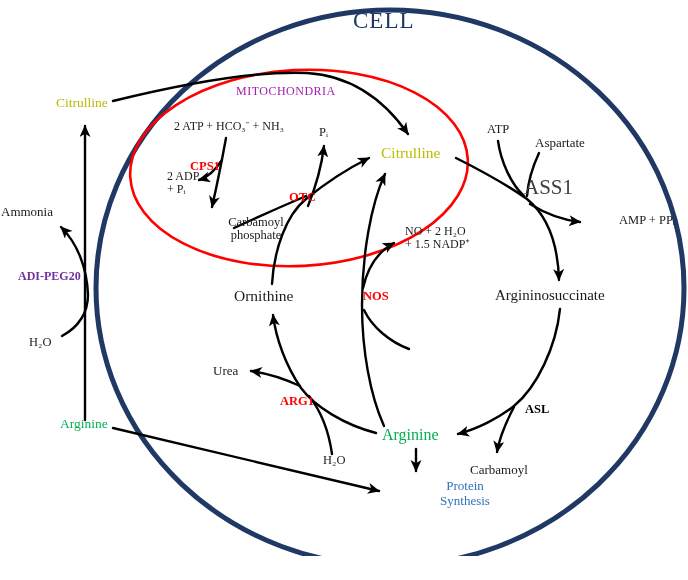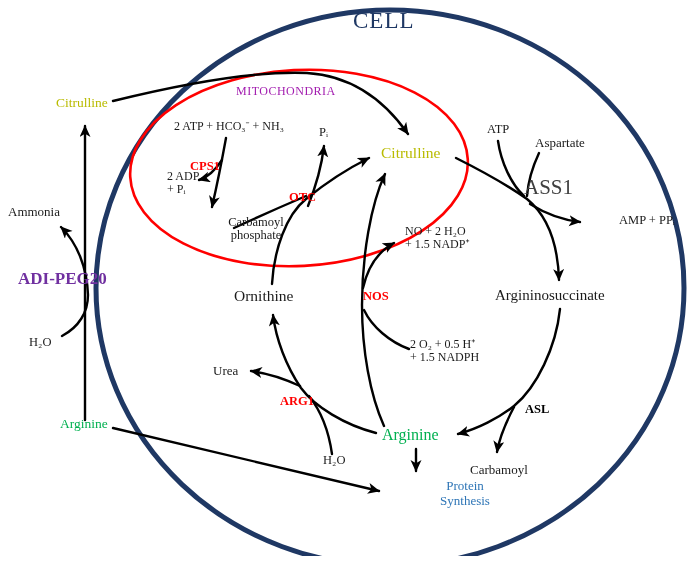--- a/index.html
+++ b/index.html
@@ -64,44 +64,42 @@
       <path d="M 113 428 L 379 491" marker-end="url(#ah)"></path>
 
       <path d="M 416 449 L 416 471" marker-end="url(#ah)"></path>
     </g>
   </svg>
 
   <div class="lbl" style="left: 353px; top: 8px; font-size: 23px; letter-spacing: 1px; color: rgb(31, 56, 100);">CELL</div>
   <div class="lbl" style="left: 236px; top: 85px; font-size: 12px; letter-spacing: 0.5px; color: #a21caf;">MITOCHONDRIA</div>
 
   <div class="lbl" style="left: 56px; top: 96px; font-size: 13.5px; color: rgb(185, 187, 0);">Citrulline</div>
-  <div class="lbl black" style="left:8px;top:205px;font-size:13px;">Ammonia</div>
-  <div class="lbl" style="left: 18px; top: 270px; font-size: 17px; font-weight: bold; color: rgb(112, 48, 160); text-align: center;">ADI-PEG20</div>
+  <div class="lbl black" style="left:1px;top:205px;font-size:13px;">Ammonia</div>
+  <div class="lbl" style="left: 18px; top: 270px; font-size: 12px; font-weight: bold; color: rgb(112, 48, 160); text-align: center;">ADI-PEG20</div>
   <div class="lbl black" style="left:29px;top:336px;font-size:12.5px;">H₂O</div>
   <div class="lbl" style="left: 60px; top: 417px; font-size: 13.5px; color: rgb(0, 176, 80);">Arginine</div>
 
   <div class="lbl black small" style="left:174px;top:120px;">2 ATP + HCO₃⁻ + NH₃</div>
   <div class="lbl enz" style="left: 190px; top: 148px; color: rgb(255, 0, 0); margin-top: 12px;">CPS1</div>
   <div class="lbl black small" style="left:167px;top:170px;line-height:1.05;">2 ADP
 + Pᵢ</div>
   <div class="lbl black ctr" style="left:177px;top:216px;width:66px;font-size:12.5px;line-height:1.05;">Carbamoyl
 phosphate</div>
   <div class="lbl enz" style="left: 281px; top: 191px; color: rgb(255, 0, 0); margin-left: 8px;">OTC</div>
   <div class="lbl black" style="left:319px;top:126px;font-size:12.5px;">Pᵢ</div>
   <div class="lbl" style="left: 381px; top: 144px; font-size: 15.5px; color: rgb(185, 187, 0);">Citrulline</div>
 
   <div class="lbl black" style="left:234px;top:287px;font-size:15.5px;">Ornithine</div>
   <div class="lbl black" style="left:213px;top:364px;font-size:13px;">Urea</div>
   <div class="lbl enz" style="left: 280px; top: 395px; color: rgb(255, 0, 0);">ARG1</div>
   <div class="lbl black" style="left:323px;top:454px;font-size:12.5px;">H₂O</div>
   <div class="lbl enz" style="left: 363px; top: 290px; color: rgb(255, 0, 0);">NOS</div>
   <div class="lbl black small" style="left:405px;top:225px;line-height:1.12;">NO + 2 H₂O
 + 1.5 NADP⁺</div>
-  <div class="lbl black small" style="left:410px;top:338px;line-height:1.12;">2 O₂ + 0.5 H⁺
-+ 1.5 NADPH</div>
 
   <div class="lbl black" style="left:487px;top:123px;font-size:12.5px;">ATP</div>
   <div class="lbl black" style="left:535px;top:136px;font-size:13px;">Aspartate</div>
   <div class="lbl" style="left: 524px; top: 176px; font-size: 21px; color: #404040;">ASS1</div>
   <div class="lbl black" style="left:591px;top:214px;font-size:12.5px;margin-left:28px;">AMP + PPᵢ</div>
   <div class="lbl black" style="left:495px;top:287px;font-size:15px;">Argininosuccinate</div>
   <div class="lbl enz" style="left: 525px; top: 403px; color: #000000;">ASL</div>
   <div class="lbl" style="left: 382px; top: 426px; font-size: 16px; color: rgb(0, 176, 80);">Arginine</div>
   <div class="lbl black" style="left:470px;top:463px;font-size:13px;">Carbamoyl</div>
   <div class="lbl ctr" style="left: 386px; top: 478px; width: 66px; font-size: 13px; line-height: 1.18; color: rgb(46, 117, 182);">Protein

